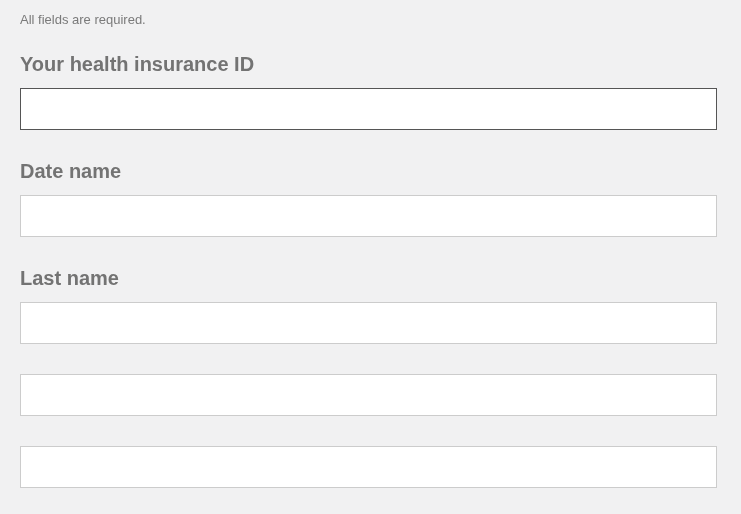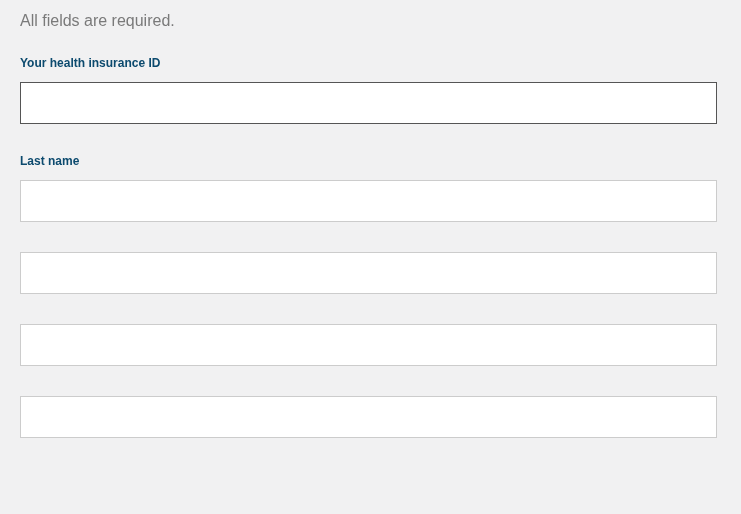--- a/index.html
+++ b/index.html
@@ -10,31 +10,31 @@
     body {
       background: #f1f1f2;
       font-family: Arial, Helvetica, sans-serif;
       width: 741px;
       height: 514px;
       padding: 12px 24px 0 20px;
       overflow: hidden;
     }
     .helper-text {
       color: #7a7a7a;
-      font-size: 16px;
+      font-size: 13px;
       margin-bottom: 26px;
     }
     .field-group {
       margin-bottom: 30px;
     }
     .field-label {
       display: block;
       font-weight: bold;
-      font-size: 12px;
-      color: #0c4a6e;
+      font-size: 20px;
+      color: #737373;
       margin-bottom: 12px;
     }
     .text-input {
       width: 100%;
       height: 42px;
       border: 1px solid #ccc;
       background: #fff;
       padding: 0 10px;
       font-size: 14px;
     }
@@ -54,25 +54,26 @@
 <body>
 
 <p class="helper-text">All fields are required.</p>
 
 <div class="field-group">
   <label class="field-label">Your health insurance ID</label>
   <input type="text" class="text-input strong-border" value="" style="">
 </div>
 
 <div class="field-group">
-  <label class="field-label">Last name</label>
+  <label class="field-label">Date name</label>
   <input type="text" class="text-input" value="" style="">
 </div>
 
 <div class="field-group">
+  <label class="field-label">Last name</label>
   <input type="text" class="text-input" value="" style="">
 </div>
 
 <div class="field-group">
   <input type="text" class="text-input" value="" style="">
 </div>
 
 <div class="field-group last">
   <input type="text" class="text-input" value="" style="">
 </div>

